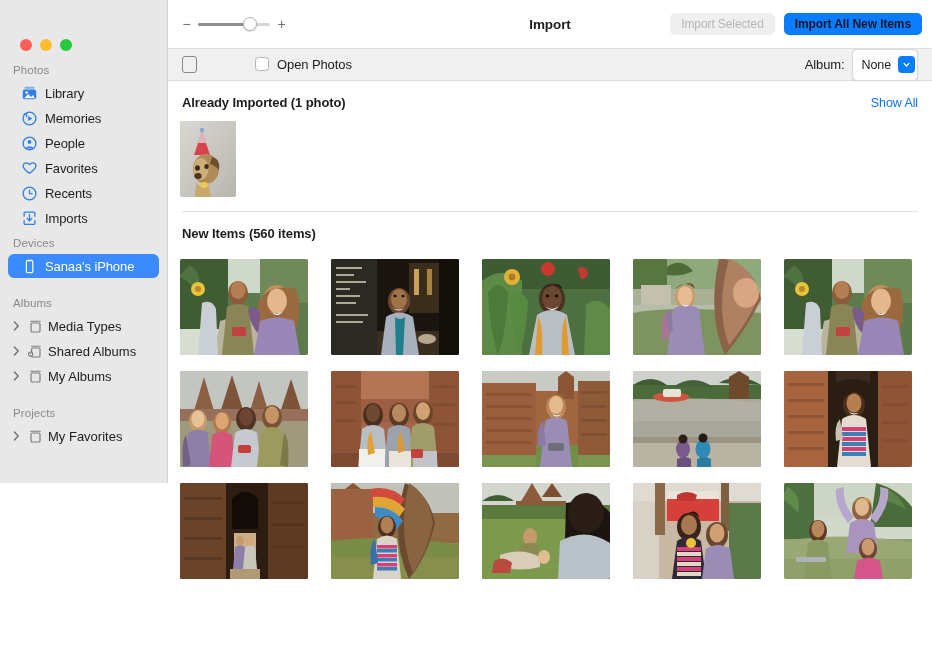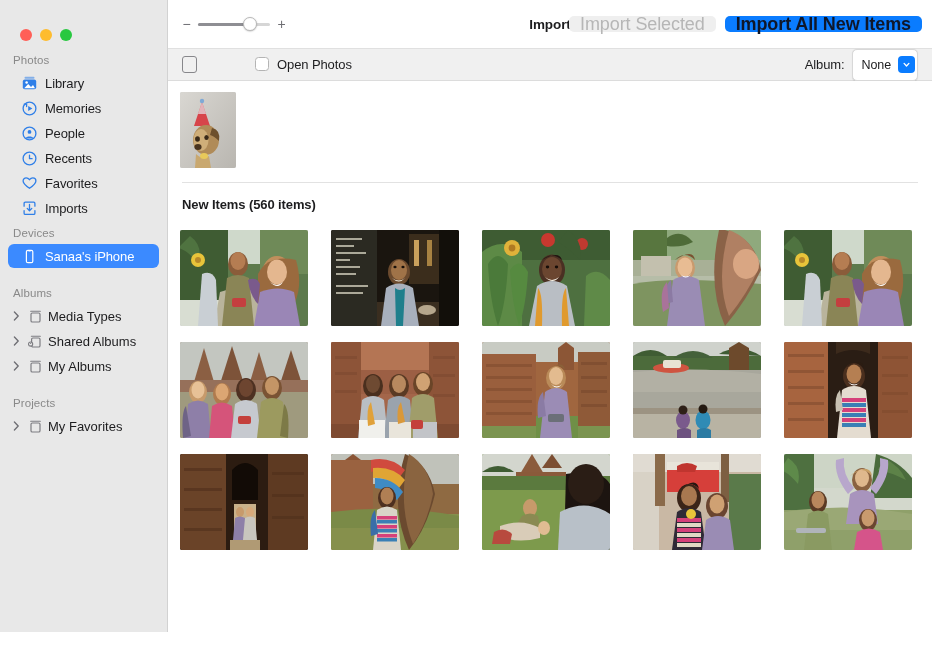--- a/index.html
+++ b/index.html
@@ -14,26 +14,26 @@
     position: relative;
     width: 932px; height: 658px;
     display: flex;
     background: #ffffff;
     overflow: hidden;
   }
 
   
   .sidebar {
     width: 168px;
-    height: 632px;
+    height: 483px;
     background: #e8e8e8;
     border-right: 1px solid #d2d2d2;
     flex: 0 0 168px;
     position: relative;
-    padding-top: 4px;
+    padding-top: 14px;
   }
   .traffic-lights {
     display: flex;
     align-items: center;
     gap: 8px;
     padding: 17px 0 0 20px;
     height: 44px;
   }
   .tl { width: 12px; height: 12px; border-radius: 50%; display: block; }
   .tl-close { background: #ff5f57; }
@@ -142,23 +142,23 @@
     color: #1d1d1f;
     pointer-events: none;
     letter-spacing: -0.1px;
   }
   .tb-right {
     margin-left: auto;
     display: flex; align-items: center; gap: 9px;
     position: relative; z-index: 2;
   }
   .btn {
-    height: 16px;
+    height: 22px;
     border-radius: 5px;
-    font-size: 18px;
+    font-size: 12px;
     display: inline-flex;
     align-items: center;
     justify-content: center;
     padding: 0 11px;
     white-space: nowrap;
     letter-spacing: -0.1px;
     border: none;
     font-family: inherit;
   }
   .btn-disabled {
@@ -320,35 +320,35 @@
             <circle cx="7.5" cy="5.9" r="1.9" fill="#2f7fe8"></circle>
             <path d="M3.6 12.4 C4.2 9.9 10.8 9.9 11.4 12.4" fill="#2f7fe8"></path>
           </svg>
       </span>
       <span class="lbl">People</span>
     </div>
 
 
     <div class="sb-item">
       <span class="sb-icon">
+        <svg width="15" height="14" viewBox="0 0 15 14">
+            <path d="M7.5 12.3 C3.3 9.3 1.1 7.3 1.1 4.9 C1.1 3.1 2.5 1.8 4.2 1.8 C5.4 1.8 6.6 2.5 7.5 3.7 C8.4 2.5 9.6 1.8 10.8 1.8 C12.5 1.8 13.9 3.1 13.9 4.9 C13.9 7.3 11.7 9.3 7.5 12.3 Z" fill="none" stroke="#2f7fe8" stroke-width="1.3" stroke-linejoin="round"></path>
+          </svg>
+      </span>
+      <span class="lbl">Favorites</span>
+    </div>
+
+    <div class="sb-item">
+      <span class="sb-icon">
         <svg width="15" height="15" viewBox="0 0 15 15">
             <circle cx="7.5" cy="7.5" r="6.4" fill="none" stroke="#2f7fe8" stroke-width="1.3"></circle>
             <path d="M7.5 4.2 L7.5 7.7 L10.1 7.7" fill="none" stroke="#2f7fe8" stroke-width="1.3" stroke-linecap="round" stroke-linejoin="round"></path>
           </svg>
       </span>
       <span class="lbl">Recents</span>
-    </div>
-
-    <div class="sb-item">
-      <span class="sb-icon">
-        <svg width="15" height="14" viewBox="0 0 15 14">
-            <path d="M7.5 12.3 C3.3 9.3 1.1 7.3 1.1 4.9 C1.1 3.1 2.5 1.8 4.2 1.8 C5.4 1.8 6.6 2.5 7.5 3.7 C8.4 2.5 9.6 1.8 10.8 1.8 C12.5 1.8 13.9 3.1 13.9 4.9 C13.9 7.3 11.7 9.3 7.5 12.3 Z" fill="none" stroke="#2f7fe8" stroke-width="1.3" stroke-linejoin="round"></path>
-          </svg>
-      </span>
-      <span class="lbl">Favorites</span>
     </div>
 
     <div class="sb-item">
       <span class="sb-icon">
         <svg width="15" height="15" viewBox="0 0 15 15">
             <path d="M2.1 5.2 L2.1 2.4 C2.1 1.7 2.6 1.2 3.3 1.2 L11.7 1.2 C12.4 1.2 12.9 1.7 12.9 2.4 L12.9 5.2" fill="none" stroke="#2f7fe8" stroke-width="1.3" stroke-linecap="round"></path>
             <path d="M2.1 9.6 L2.1 12.2 C2.1 12.9 2.6 13.4 3.3 13.4 L11.7 13.4 C12.4 13.4 12.9 12.9 12.9 12.2 L12.9 9.6" fill="none" stroke="#2f7fe8" stroke-width="1.3" stroke-linecap="round"></path>
             <path d="M7.5 3.4 L7.5 9.6 M5.2 7.4 L7.5 9.8 L9.8 7.4" fill="none" stroke="#2f7fe8" stroke-width="1.3" stroke-linecap="round" stroke-linejoin="round"></path>
           </svg>
       </span>
@@ -475,20 +475,24 @@
             <svg width="9" height="9" viewBox="0 0 9 9">
                 <path d="M2.1 3.4 L4.5 6 L6.9 3.4" fill="none" stroke="#ffffff" stroke-width="1.35" stroke-linecap="round" stroke-linejoin="round"></path>
               </svg>
           </span>
         </span>
       </span>
     </div>
 
     <div class="content">
 
+      <div class="sec-header">
+        <span class="sec-title">Already Imported (1 photo)</span>
+        <span class="sec-action">Show All</span>
+      </div>
 
       <div class="imported-strip">
         <div class="thumb portrait">
           <svg width="56" height="76" viewBox="0 0 56 76" preserveAspectRatio="none">
             <defs>
               <linearGradient id="dbg" x1="0" y1="0" x2="1" y2="1">
                 <stop offset="0" stop-color="#d9d7d2"></stop>
                   <stop offset="1" stop-color="#b9b6b0"></stop>
               </linearGradient>
             </defs>

